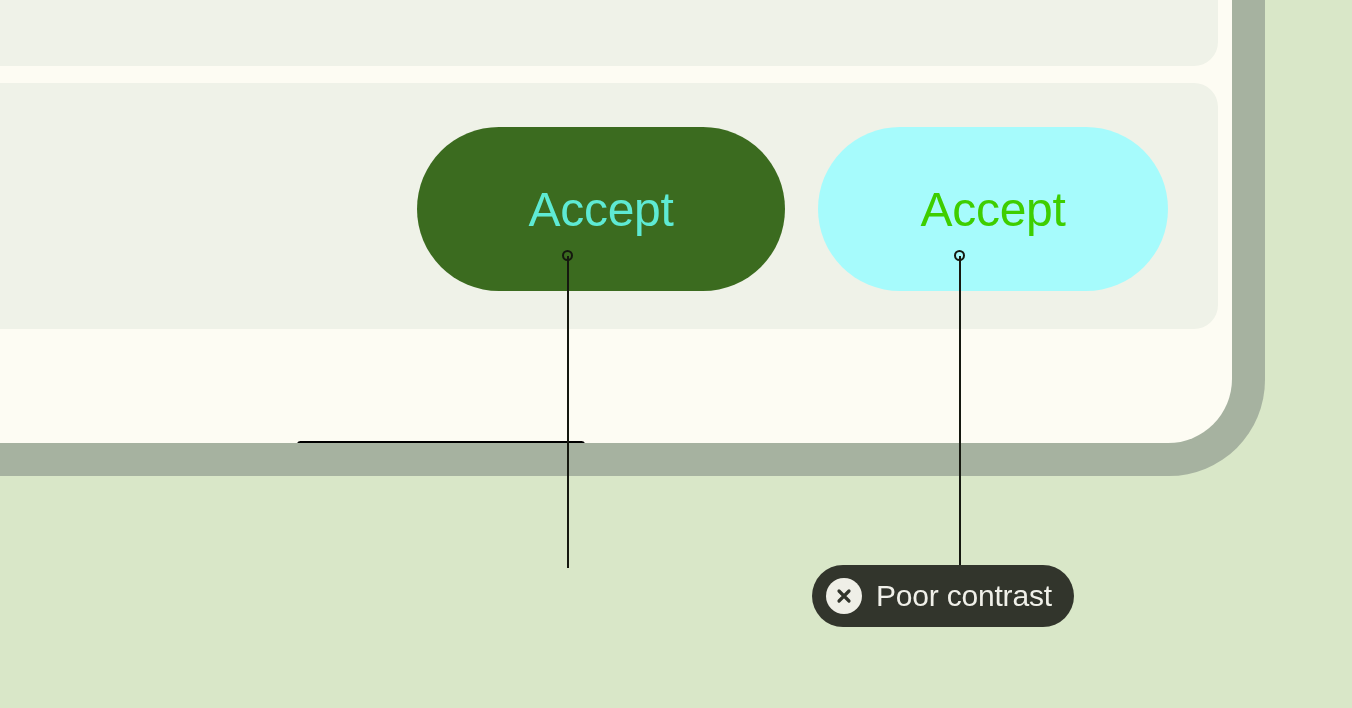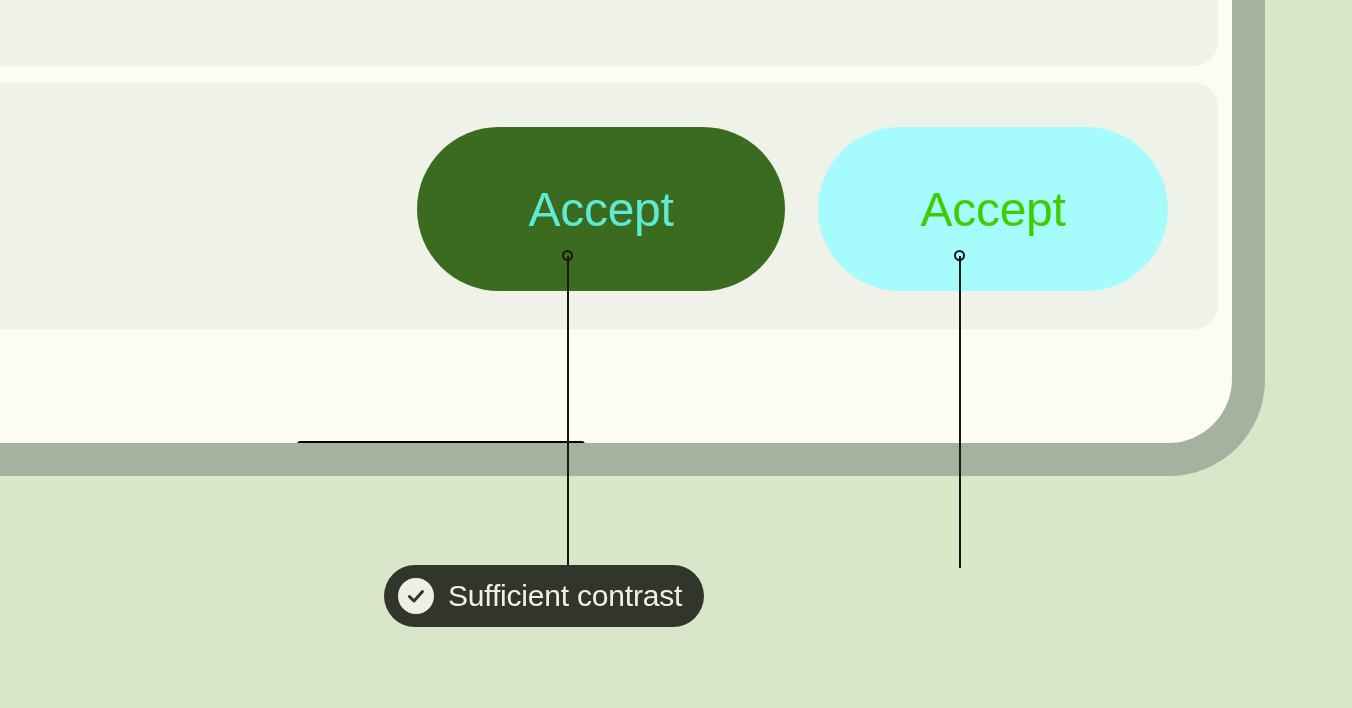--- a/index.html
+++ b/index.html
@@ -179,23 +179,23 @@
 </div>
 
 <div id="annotation-layer">
 
   <div class="callout-line" id="line-accept"></div>
   <div class="callout-dot" id="dot-accept"></div>
 
   <div class="callout-line" id="line-ignore"></div>
   <div class="callout-dot" id="dot-ignore"></div>
 
-  <div class="callout-pill" id="pill-sufficient">
+
+  <div class="callout-pill" id="pill-poor">
     <span class="pill-icon">
       <svg width="22" height="22" viewBox="0 0 22 22" aria-hidden="true">
-        <path d="M4.5 11.6 L9 16 L17.5 6.6" fill="none" stroke="#32352c" stroke-width="3" stroke-linecap="round" stroke-linejoin="round"></path>
+        <path d="M6 6 L16 16 M16 6 L6 16" fill="none" stroke="#32352c" stroke-width="3.2" stroke-linecap="round"></path>
       </svg>
     </span>
-    <span class="pill-label">Sufficient contrast</span>
+    <span class="pill-label">Poor contrast</span>
   </div>
 
-
 </div>
 
 </body></html>

